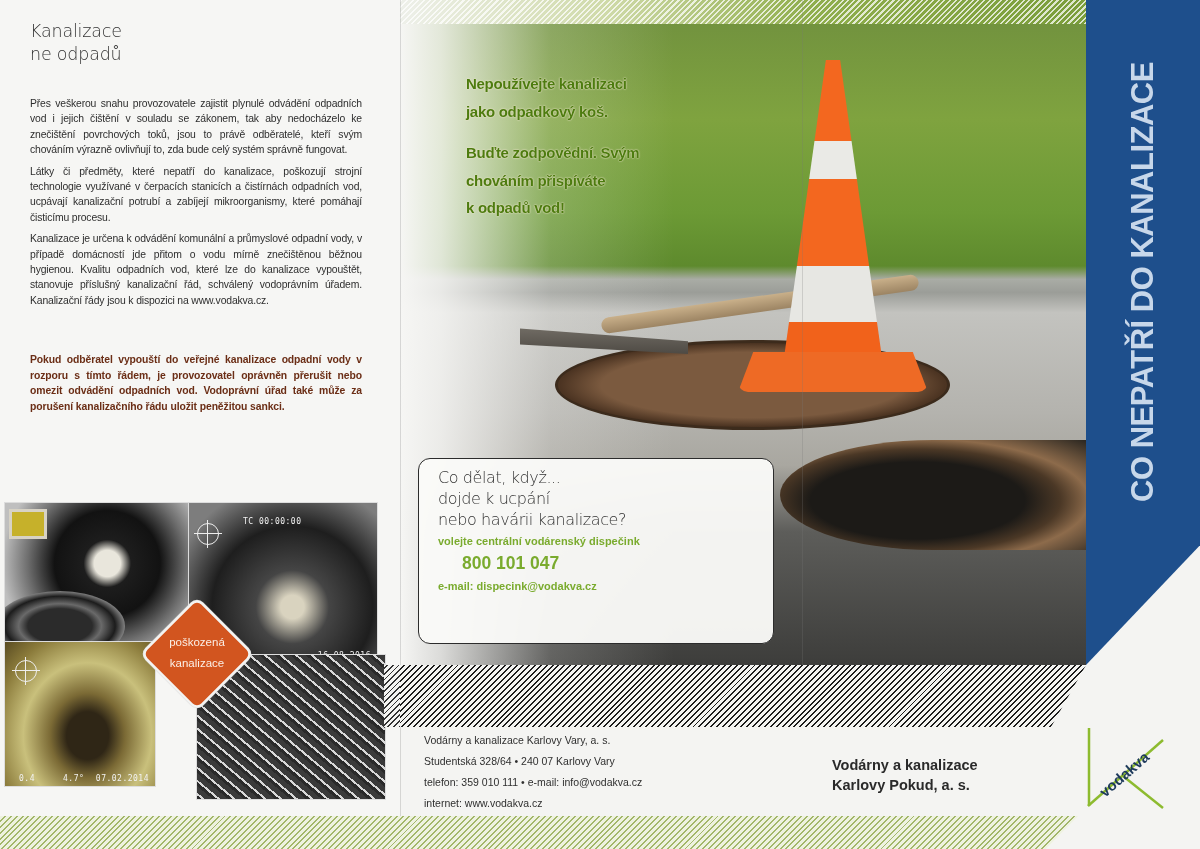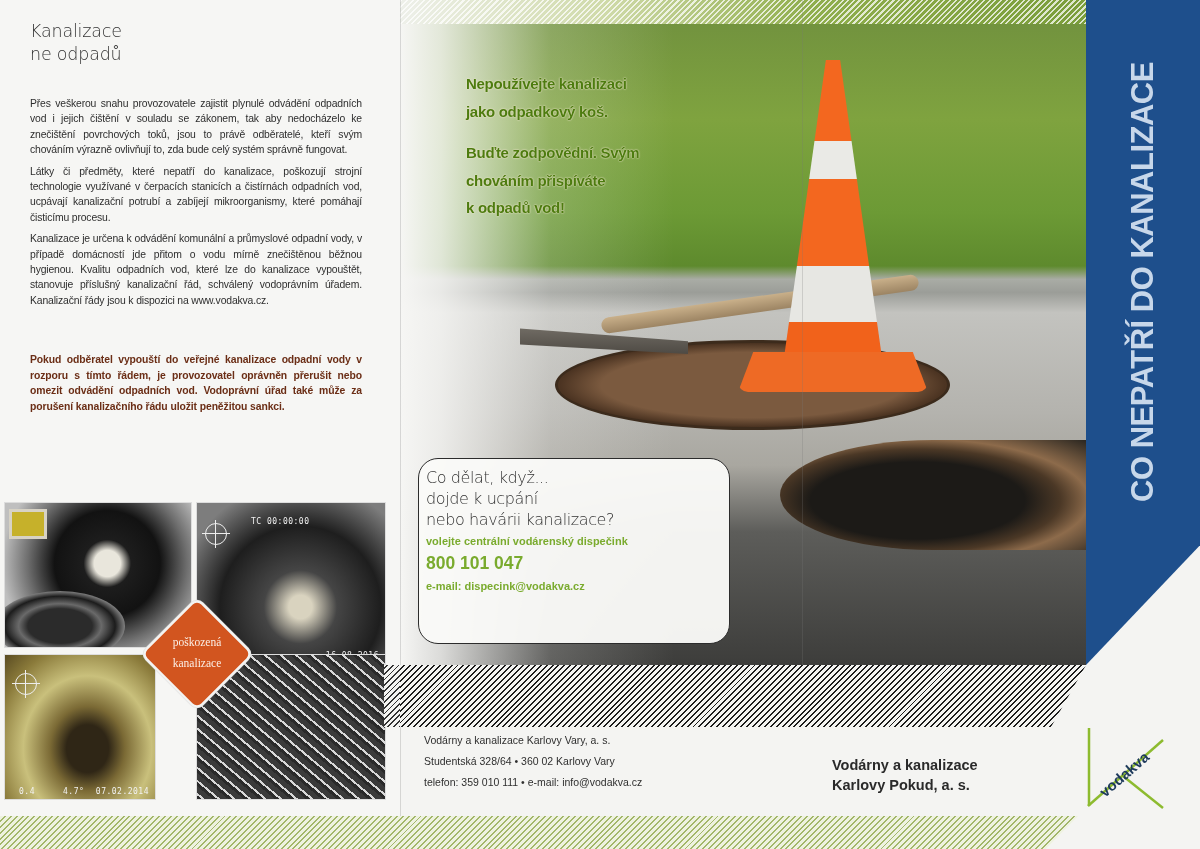--- a/index.html
+++ b/index.html
@@ -13,30 +13,30 @@
   .left-body { position: absolute; left: 30px; top: 96px; width: 332px; font-size: 10.4px; line-height: 15.4px; color: #2e2e2e; text-align: justify; letter-spacing: -0.15px; font-family: "Liberation Sans", sans-serif; }
   .left-body p { margin-bottom: 6px; }
   .left-warning { position: absolute; left: 30px; top: 352px; width: 332px; font-size: 10.4px; line-height: 15.6px; color: #6b2e16; font-weight: bold; text-align: justify; font-family: "Liberation Sans", sans-serif; letter-spacing: -0.1px; }
 
   .photo-grid { position: absolute; left: 4px; top: 502px; width: 382px; height: 298px; }
   .photo { position: absolute; overflow: hidden; border: 1px solid #ddd; }
   .photo .osd { position: absolute; font-family: "DejaVu Sans Mono", monospace; color: #f2f2f2; font-size: 8px; letter-spacing: 0.5px; }
   .p1 { left: 0; top: 0; width: 188px; height: 146px; background: radial-gradient(circle at 55% 42%, #e9e6dc 0 10%, #1d1d1d 18%, #121212 40%, #6d6d6d 60%, #bfbfbf 80%); }
   .p1 .yellowbox { position: absolute; left: 4px; top: 6px; width: 38px; height: 30px; background: #c6b12a; border: 3px solid #d7d2c4; }
   .p1 .tire { position: absolute; left: -10px; top: 88px; width: 130px; height: 70px; border-radius: 50%; background: radial-gradient(ellipse at center, #2b2b2b 0 35%, #6a6a6a 45%, #1c1c1c 60%, #a8a8a8 75%); }
-  .p2 { left: 192px; top: 0; width: 190px; height: 162px; background: radial-gradient(ellipse at 55% 65%, #d9d3bf 0 8%, #454545 25%, #1e1e1e 55%, #7d7d7d 85%); }
-  .p3 { left: 0; top: 152px; width: 152px; height: 146px; background: radial-gradient(ellipse at 55% 65%, #2f2616 0 18%, #7b6a35 32%, #c9c07c 55%, #8a7a3a 80%, #5a4c22 100%); }
+  .p2 { left: 184px; top: 0; width: 190px; height: 162px; background: radial-gradient(ellipse at 55% 65%, #d9d3bf 0 8%, #454545 25%, #1e1e1e 55%, #7d7d7d 85%); }
+  .p3 { left: 0; top: 139px; width: 152px; height: 146px; background: radial-gradient(ellipse at 55% 65%, #2f2616 0 18%, #7b6a35 32%, #c9c07c 55%, #8a7a3a 80%, #5a4c22 100%); }
   .p4 { left: 192px; top: 152px; width: 190px; height: 146px; background: repeating-linear-gradient(40deg, #2a2a2a 0 3px, #d8d8d8 3px 5px, #3a3a3a 5px 10px), #444; }
   .crosshair { position: absolute; width: 22px; height: 22px; border: 1.5px solid #eee; border-radius: 50%; }
   .crosshair::before { content: ""; position: absolute; left: -4px; right: -4px; top: 9px; height: 1px; background: #eee; }
   .crosshair::after { content: ""; position: absolute; top: -4px; bottom: -4px; left: 9px; width: 1px; background: #eee; }
 
   .damage-badge { position: absolute; left: 141px; top: 598px; width: 112px; height: 112px; }
   .damage-badge .diamond { position: absolute; left: 16px; top: 16px; width: 80px; height: 80px; background: #d2551f; border: 2px solid #f4f4f2; transform: rotate(45deg); border-radius: 8px; box-shadow: 0 0 0 1px #e6e6e6; }
-  .damage-badge .label { position: absolute; left: 0; top: 34px; width: 112px; text-align: center; color: #fbefe6; font-size: 11.5px; line-height: 21px; font-family: Liberation Serif, serif; }
+  .damage-badge .label { position: absolute; left: 0; top: 34px; width: 112px; text-align: center; color: #fbefe6; font-size: 11.5px; line-height: 21px; font-family: Liberation Sans, sans-serif; }
 
   
   .hero { position: absolute; left: 400px; top: 0; width: 686px; height: 665px; overflow: hidden;
           background:
             linear-gradient(90deg, rgba(246,246,244,1) 0%, rgba(246,246,244,0.85) 6%, rgba(246,246,244,0.2) 22%, rgba(246,246,244,0) 40%),
             linear-gradient(180deg, #6f8f3e 0%, #7fa33f 18%, #6c9a35 32%, #5e8a2d 40%, #a9aca5 42%, #9b9d98 44%, #c3c3bf 47%, #b4b3ae 62%, #a9a7a0 70%, #5d5d5a 80%, #3d3d3b 100%); }
   .hero-stripe-top { position: absolute; left: 400px; top: 0; width: 686px; height: 24px;
           background: repeating-linear-gradient(-45deg, rgba(255,255,255,0.75) 0 1.5px, rgba(255,255,255,0) 1.5px 4px), linear-gradient(90deg, #eef0ea 0%, #cfdaa8 30%, #8fae4c 60%, #7a9d3a 100%); }
 
   .cone { position: absolute; left: 738px; top: 60px; width: 190px; height: 340px; }
@@ -47,24 +47,24 @@
 
   .manhole-lid { position: absolute; left: 555px; top: 340px; width: 395px; height: 90px; border-radius: 50%; background: radial-gradient(ellipse at center, #7b5a3f 0 55%, #4c3422 70%, #6b4a30 100%); border: 3px solid #3c2b1c; }
   .manhole-hole { position: absolute; left: 780px; top: 440px; width: 306px; height: 110px; border-radius: 50% 0 0 50% / 50% 0 0 50%; background: radial-gradient(ellipse at 45% 55%, #1c1a17 0 45%, #4b3826 60%, #8d6b4b 72%, #2a2620 100%); }
   .hammer-handle { position: absolute; left: 600px; top: 296px; width: 320px; height: 16px; background: linear-gradient(180deg, #c9b08a, #9c8463); border-radius: 8px; transform: rotate(-8deg); }
   .hammer-head { position: absolute; left: 520px; top: 322px; width: 168px; height: 32px; background: linear-gradient(180deg, #78736b, #4e4a44); clip-path: polygon(0 20%, 100% 60%, 100% 100%, 0 70%); }
 
   .slogan { position: absolute; left: 426px; top: 70px; font-family: "Liberation Sans", sans-serif; font-weight: bold; font-size: 15px; line-height: 27.5px; color: #4d7c0f; text-shadow: 0 0 2px #f0e6d0, 0 0 1px #f0e6d0; letter-spacing: -0.3px; margin-left: 40px; }
   .slogan .line { white-space: nowrap; }
   .slogan .gap { height: 14px; }
 
-  .contact-box { position: absolute; left: 418px; top: 458px; width: 312px; height: 186px; background: rgba(250,250,248,0.96); border: 1.5px solid #2c2c2c; border-radius: 20px; padding: 8px 0 0 7px; }
+  .contact-box { position: absolute; left: 418px; top: 458px; width: 356px; height: 186px; background: rgba(250,250,248,0.96); border: 1.5px solid #2c2c2c; border-radius: 12px; padding: 8px 0 0 19px; }
   .contact-box .q { font-size: 16px; line-height: 21px; color: #333; font-weight: 300; font-family: "DejaVu Sans", sans-serif; letter-spacing: -0.4px; }
   .contact-box .call { margin-top: 5px; color: #7aab2e; font-weight: bold; font-size: 11px; font-family: "Liberation Sans", sans-serif; }
-  .contact-box .phone { margin-top: 6px; color: #7aab2e; font-weight: bold; font-size: 17.5px; font-family: "Liberation Sans", sans-serif; }
+  .contact-box .phone { margin-top: 6px; color: #7aab2e; font-weight: bold; font-size: 17.5px; font-family: "Liberation Sans", sans-serif; margin-left: 24px; }
   .contact-box .note { margin-top: 4px; color: #7aab2e; font-weight: bold; font-size: 11px; font-family: "Liberation Sans", sans-serif; }
   .contact-box .mail { margin-top: 6px; color: #7aab2e; font-weight: bold; font-size: 11px; font-family: "Liberation Sans", sans-serif; }
 
   
   .side-banner { position: absolute; left: 1086px; top: 0; width: 114px; height: 665px; background: #1e4f8c; clip-path: polygon(0 0, 100% 0, 100% 82%, 0 100%); }
   .side-banner .title { position: absolute; left: 50%; top: 282px; transform: translate(-50%, -50%) rotate(-90deg); white-space: nowrap; color: #c7d7ea; font-family: "Liberation Sans", sans-serif; font-weight: bold; font-size: 31px; letter-spacing: -0.5px; }
 
   
   .stripe-dark { position: absolute; left: 386px; top: 665px; width: 700px; height: 62px;
           background: repeating-linear-gradient(-45deg, #1c1c1c 0 1.4px, #f4f4f2 1.4px 4.2px);
@@ -161,22 +161,23 @@
 <div class="side-banner">
   <div class="title">CO NEPATŘÍ DO KANALIZACE</div>
 </div>
 
 <div class="stripe-dark"></div>
 <div class="stripe-left-small"></div>
 <div class="stripe-green"></div>
 
 <div class="footer-address">
   <div>Vodárny a kanalizace Karlovy Vary, a. s.</div>
-  <div>Studentská 328/64 • 360 02  Karlovy Vary</div>
+  <div>Studentská 328/64 • 240 07  Karlovy Vary</div>
   <div>telefon: 359 010 111 • e-mail: info@vodakva.cz</div>
+  <div>internet: www.vodakva.cz</div>
 </div>
 
 <div class="footer-company">
   <div>Vodárny a kanalizace</div>
   <div>Karlovy Pokud, a. s.</div>
 </div>
 
 <div class="logo">
   <svg width="82" height="86" viewBox="0 0 82 86">
     <line x1="6" y1="4" x2="6" y2="82" stroke="#8dbb2f" stroke-width="2.5"></line>

